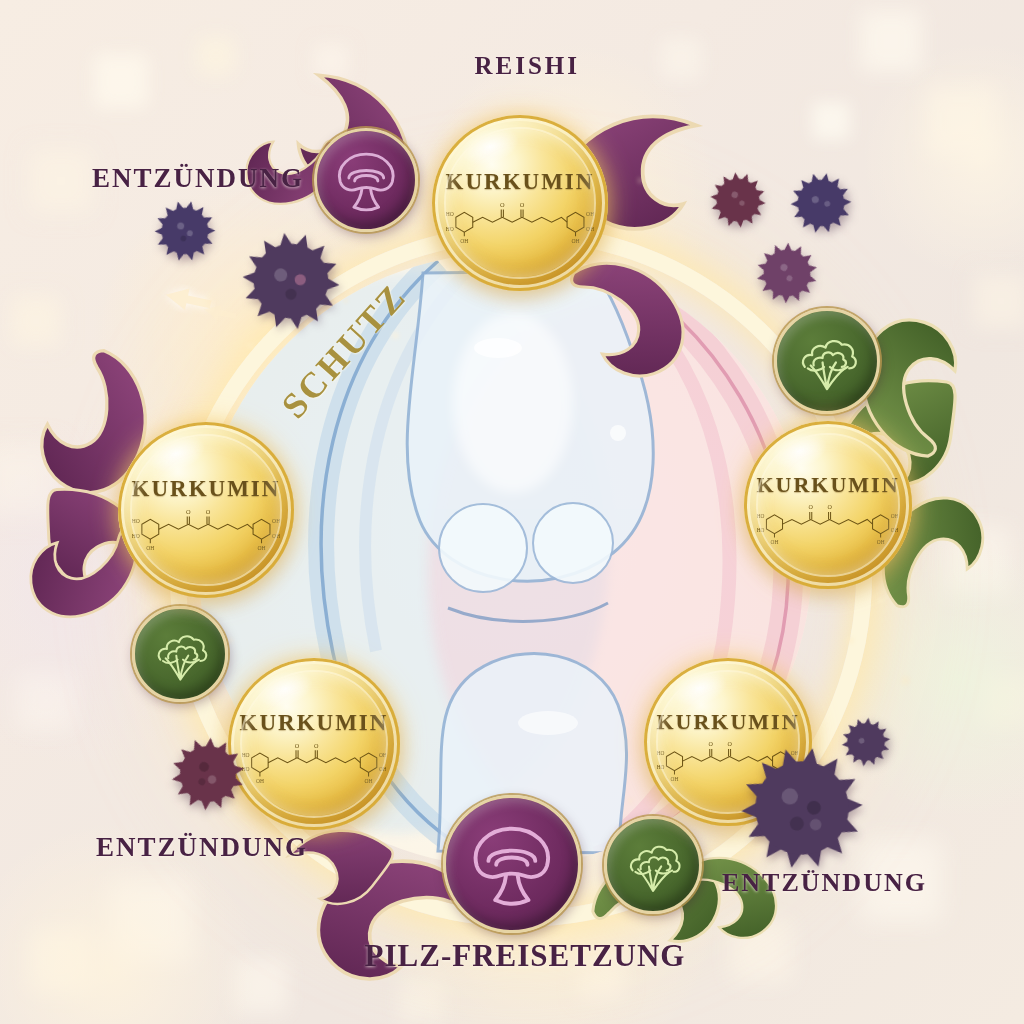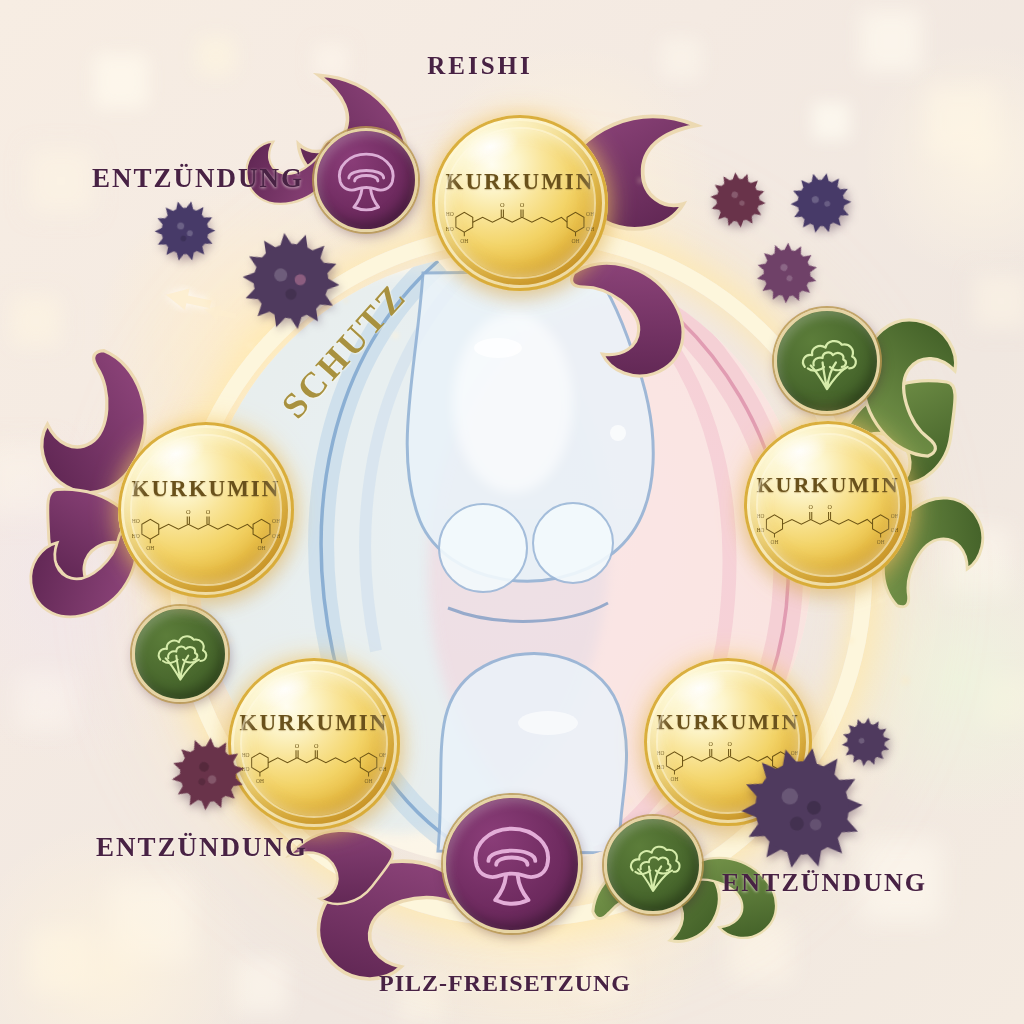--- a/index.html
+++ b/index.html
@@ -85,25 +85,25 @@
   .bd-reishi-b{left:443px;top:795px;width:132px;height:132px;z-index:8;color:#e3aed8;}
   .bd-maitake-b{left:604px;top:816px;width:92px;height:92px;}
 
   
   .virus{position:absolute;z-index:10;filter:drop-shadow(2px 4px 4px rgba(60,30,60,.35));}
   .virus svg{display:block;width:100%;height:100%;}
 
   
   .lbl{position:absolute;font-family:"Liberation Serif",serif;font-weight:700;color:#482244;
     letter-spacing:2px;z-index:11;text-shadow:0 1px 3px rgba(255,250,240,.7);white-space:nowrap;}
-  .lbl-reishi{left:380px;top:52px;width:200px;text-align:center;font-size:25px;letter-spacing:3px;}
+  .lbl-reishi{left:380px;top:52px;width:200px;text-align:right;font-size:25px;letter-spacing:3px;}
   .lbl-entz-tl{left:92px;top:163px;font-size:27px;}
   .lbl-entz-bl{left:96px;top:832px;font-size:27px;}
   .lbl-entz-br{left:722px;top:868px;font-size:26px;}
-  .lbl-pilz{left:340px;top:938px;width:330px;text-align:center;font-size:24px;letter-spacing:1px;margin-top:32px;}
+  .lbl-pilz{left:360px;top:938px;width:330px;text-align:center;font-size:31px;letter-spacing:1px;}
   .lbl-schutz{left:262px;top:332px;width:160px;text-align:center;font-size:36px;letter-spacing:3px;
     color:#a8913f;transform:rotate(-48deg);text-shadow:0 1px 2px rgba(255,252,235,.8);}
 
   .hidden-defs{position:absolute;width:0;height:0;}
 </style>
 </head>
 <body>
 
 <div class="stage">
 

